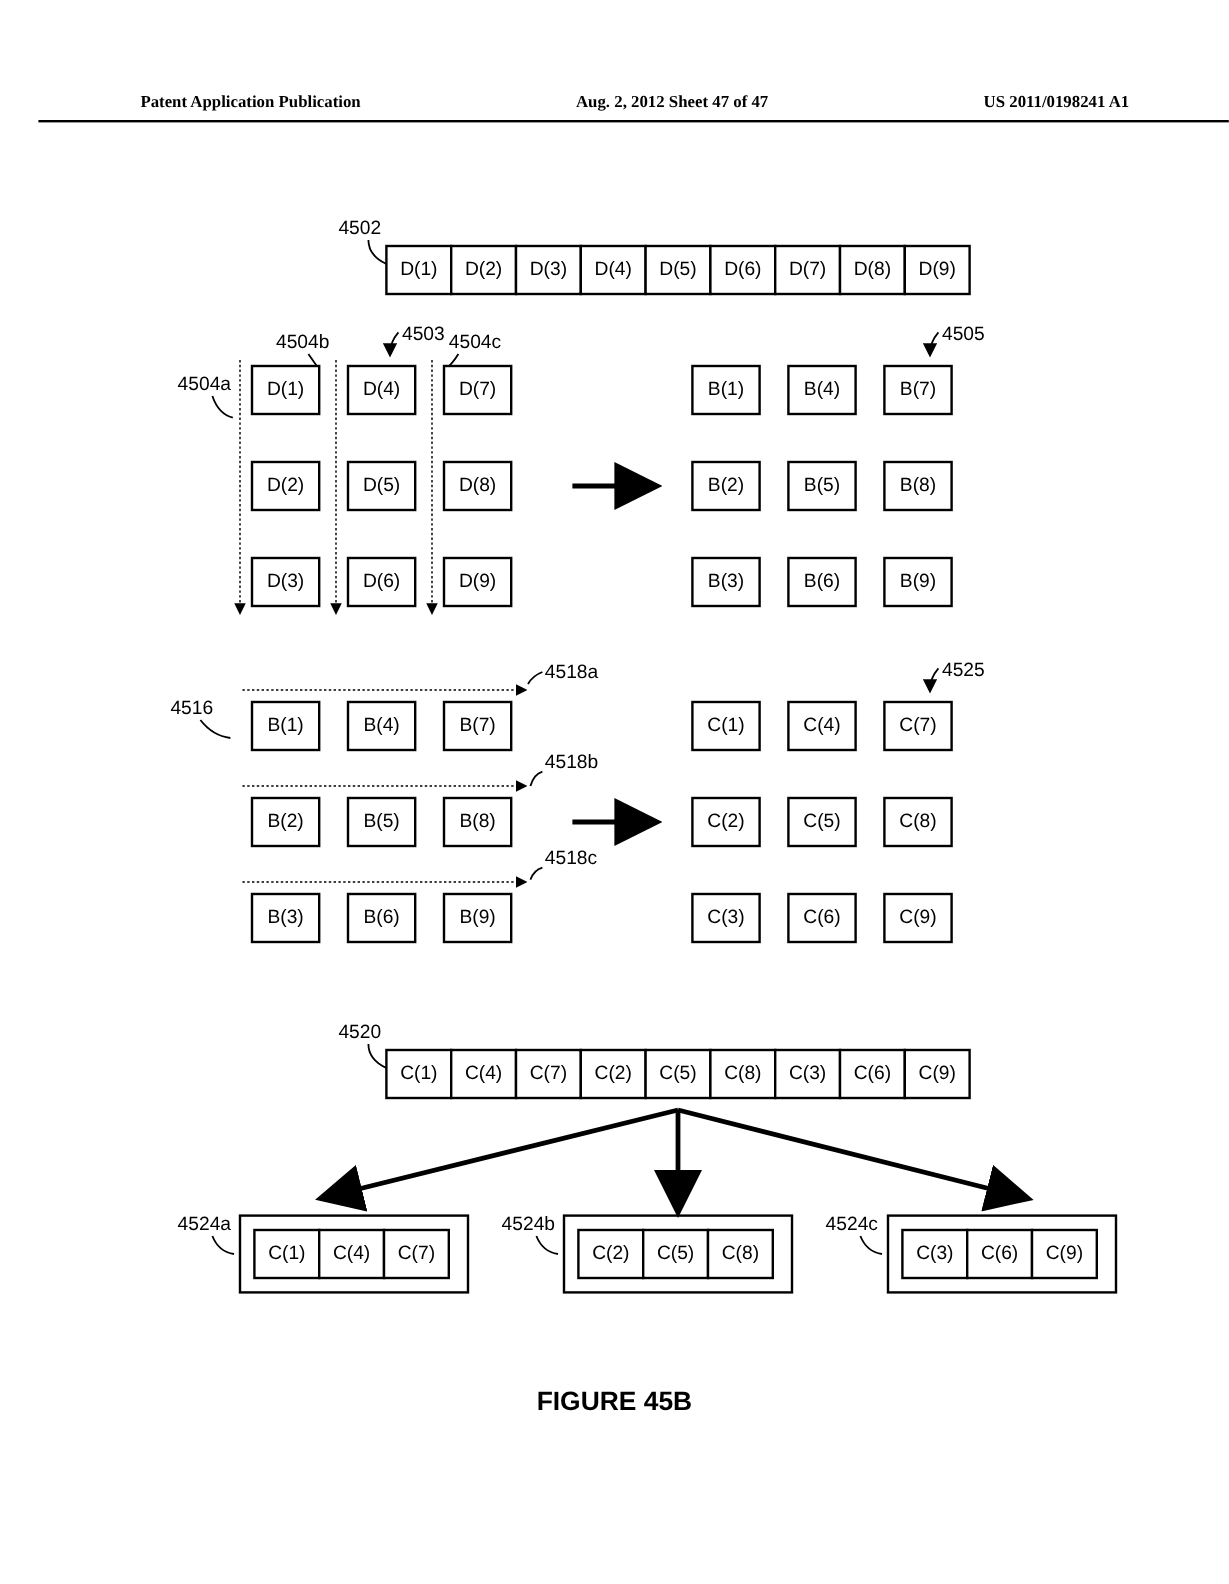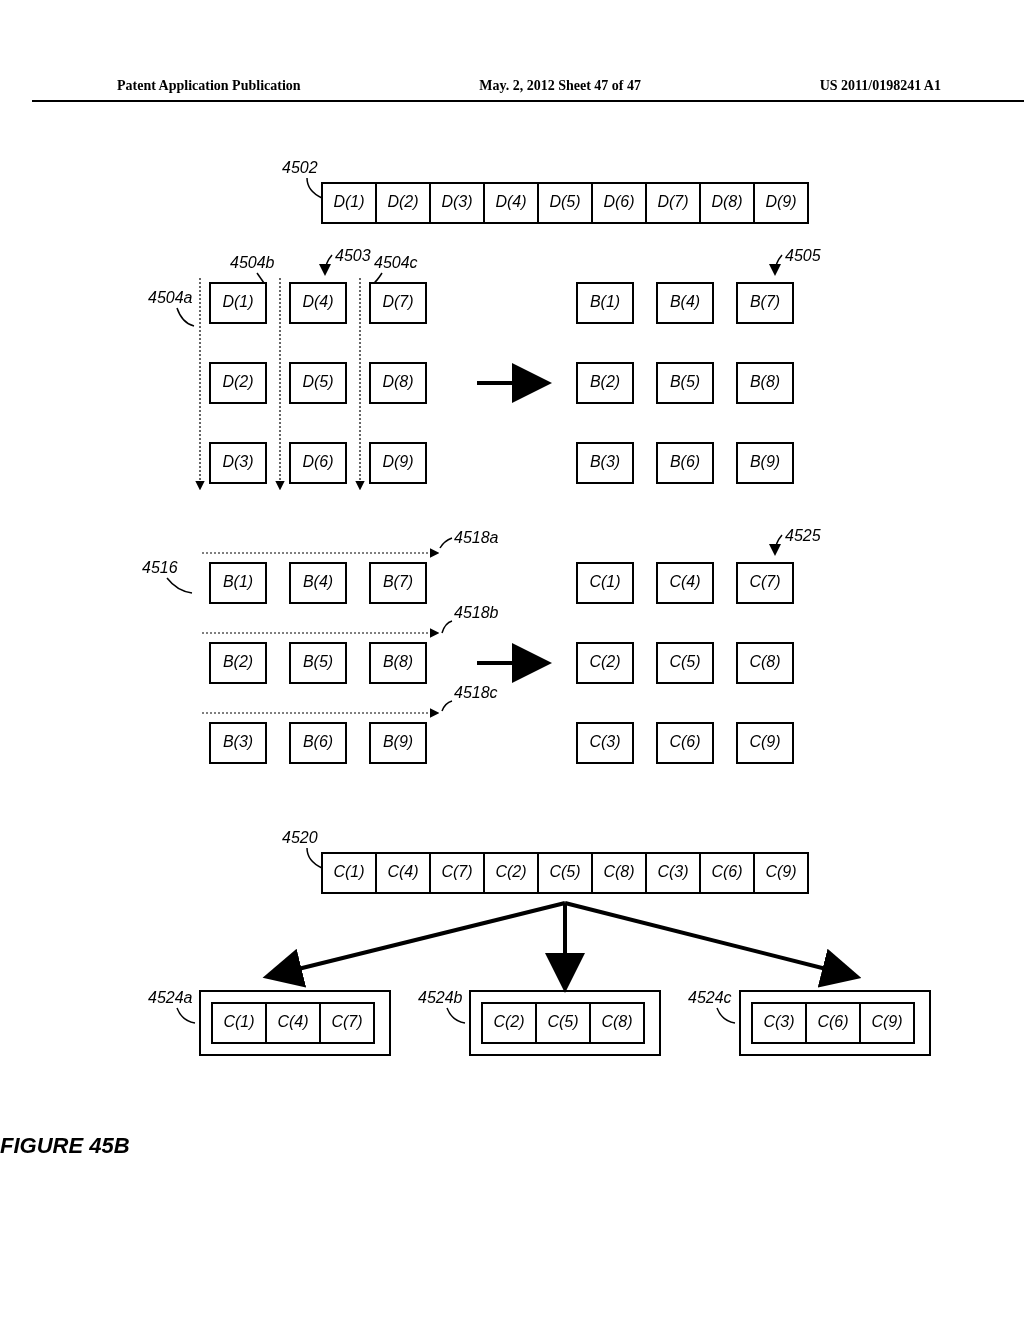--- a/index.html
+++ b/index.html
@@ -18,42 +18,42 @@
     padding: 0 115px 6px 85px;
     border-bottom: 2px solid #000;
     display: flex;
     justify-content: space-between;
     font-size: 14px;
     font-weight: bold;
     margin-left: 32px;
   }
   .figure-area {
     position: absolute;
-    top: 143px;
+    top: 165px;
     left: 0;
     width: 100%;
-    font-style: italic;
   }
   .svg-canvas {
     display: block;
     margin: 0 auto;
   }
   .figure-caption {
+    text-align: center;
     font-family: Arial, Helvetica, sans-serif;
     font-weight: bold;
     font-size: 22px;
     margin-top: 30px;
   }
 </style>
 </head>
 <body>
 
 <div class="header">
   <span>Patent Application Publication</span>
-  <span>May. 2, 2012  Sheet 47 of 47</span>
+  <span>Aug. 2, 2012  Sheet 47 of 47</span>
   <span>US 2011/0198241 A1</span>
 </div>
 
 <div class="figure-area">
 <svg class="svg-canvas" width="860" height="960" viewBox="0 0 860 960">
   <defs>
     <marker id="arrowhead" markerWidth="8" markerHeight="8" refX="6" refY="4" orient="auto">
       <path d="M0,0 L8,4 L0,8 Z" fill="#000"></path>
     </marker>
     <marker id="arrowhead-big" markerWidth="10" markerHeight="10" refX="5" refY="5" orient="auto">

